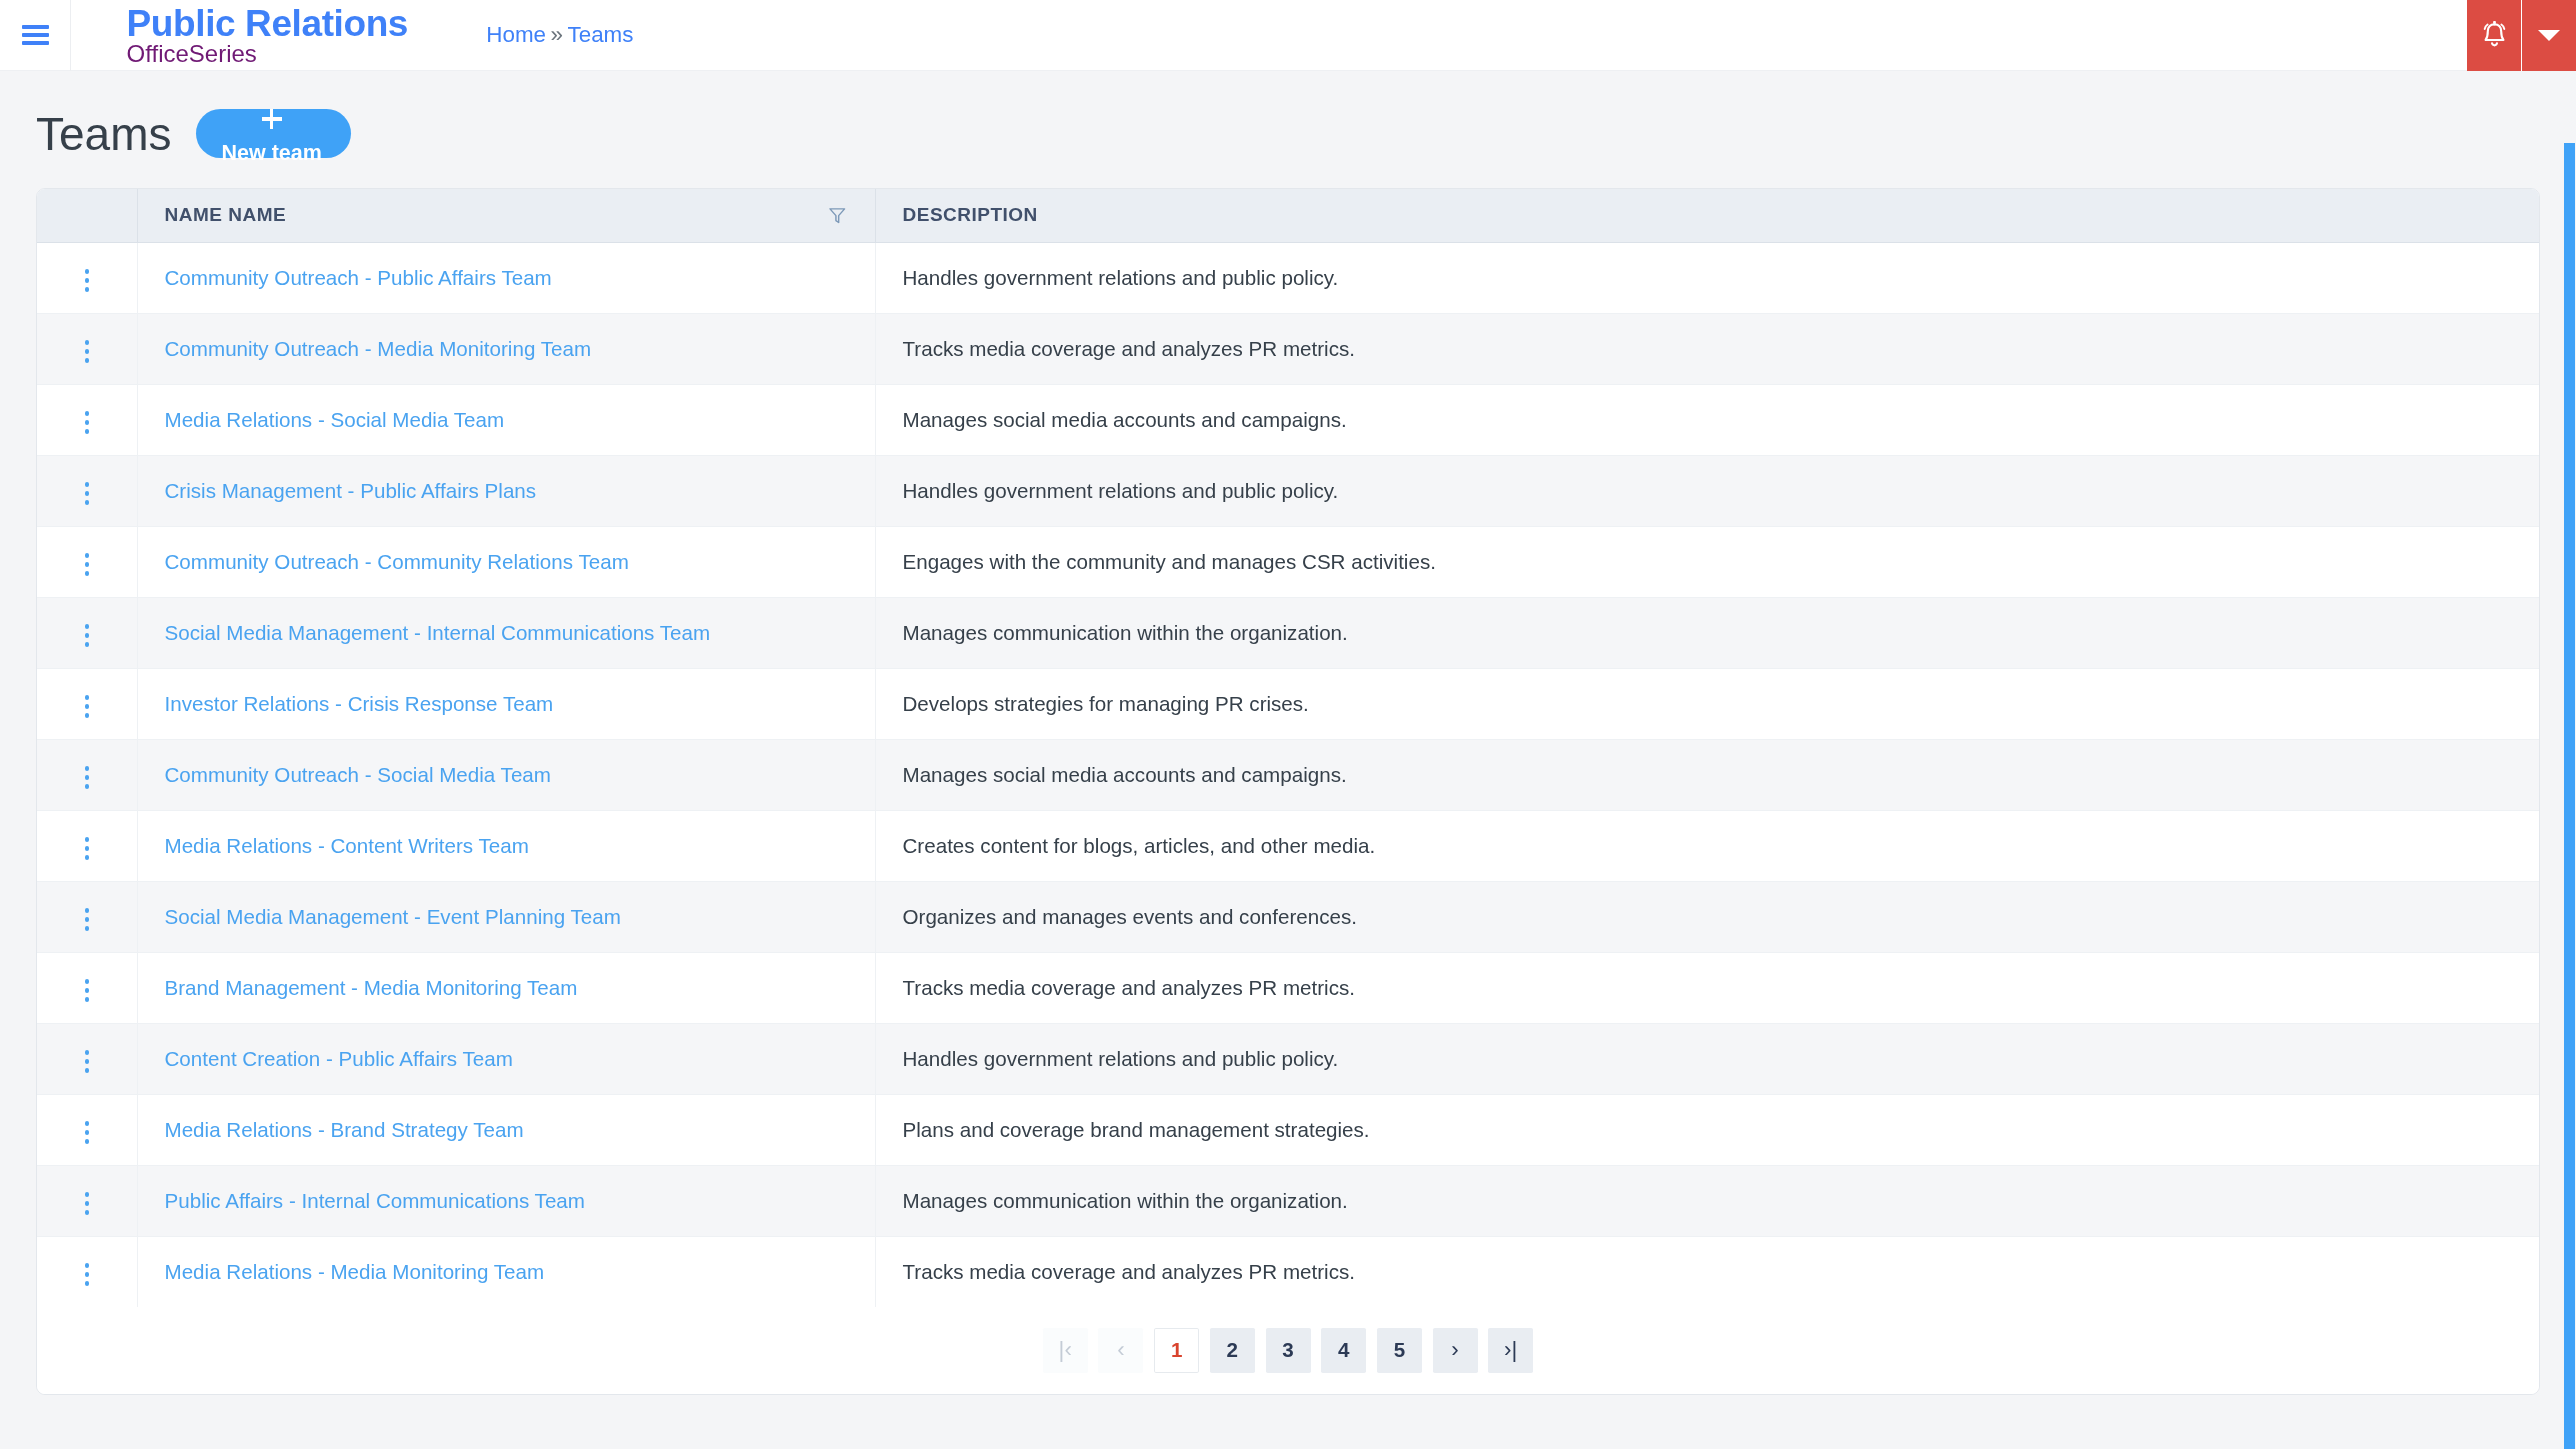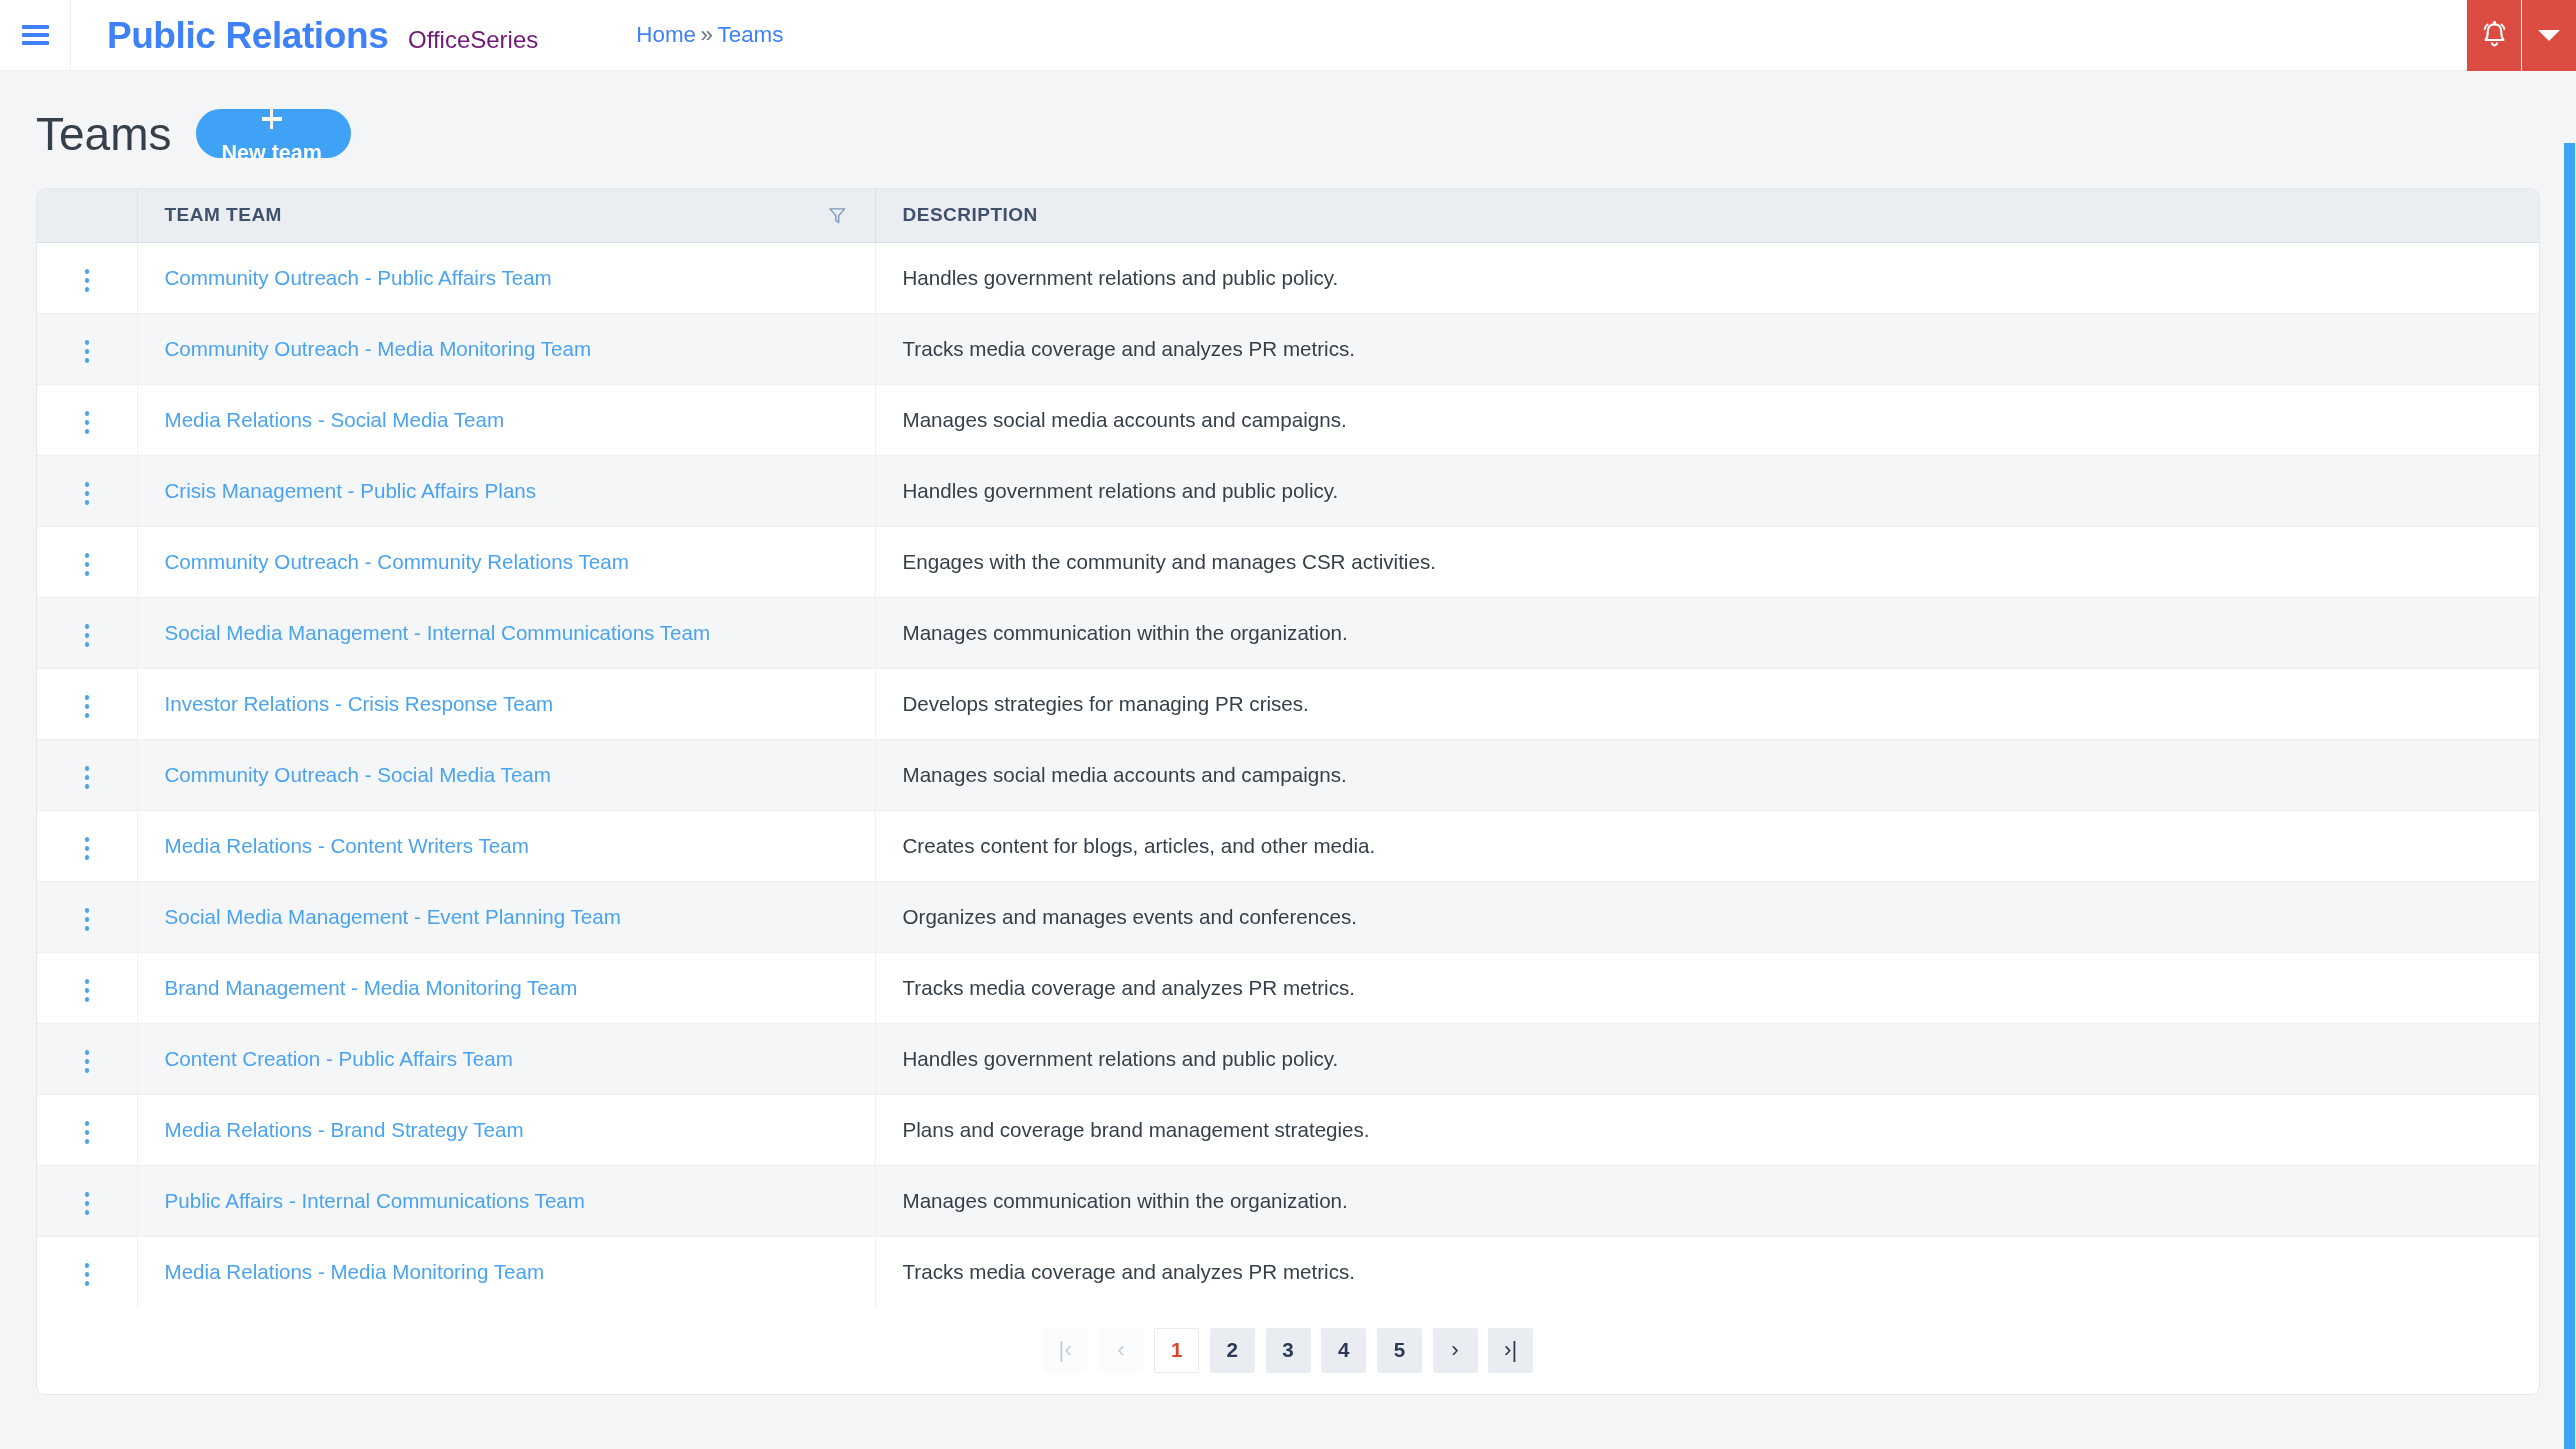--- a/index.html
+++ b/index.html
@@ -52,20 +52,21 @@
   .brand-divider {
     width: 0.9px;
     height: 71px;
     background: #eceef1;
   }
 
   .brand {
     display: flex;
     align-items: baseline;
     padding-left: 36px;
+    flex-direction: column;
   }
   .brand-title {
     font-size: 37px;
     font-weight: 700;
     color: #3f81f8;
     letter-spacing: -0.4px;
     line-height: 1;
   }
   .brand-sub {
     font-size: 24px;
@@ -365,21 +366,21 @@
       <colgroup>
         <col class="c-menu">
           <col class="c-name">
           <col class="c-desc">
       </colgroup>
       <thead>
         <tr>
           <th class="th-menu"></th>
           <th>
             <div class="th-inner">
-              <span>TEAM TEAM</span>
+              <span>NAME NAME</span>
               <span class="filter-icon">
                 <svg width="20.6" height="20.6" viewBox="0 0 24 24">
                   <path d="M3.5 4.5 L20.5 4.5 L13.6 12.4 L13.6 20.4 L10.4 18.2 L10.4 12.4 Z" fill="none" stroke="#7d99b8" stroke-width="1.7" stroke-linejoin="round"></path>
                 </svg>
               </span>
             </div>
           </th>
           <th class="th-desc">
             <span>DESCRIPTION</span>
           </th>

